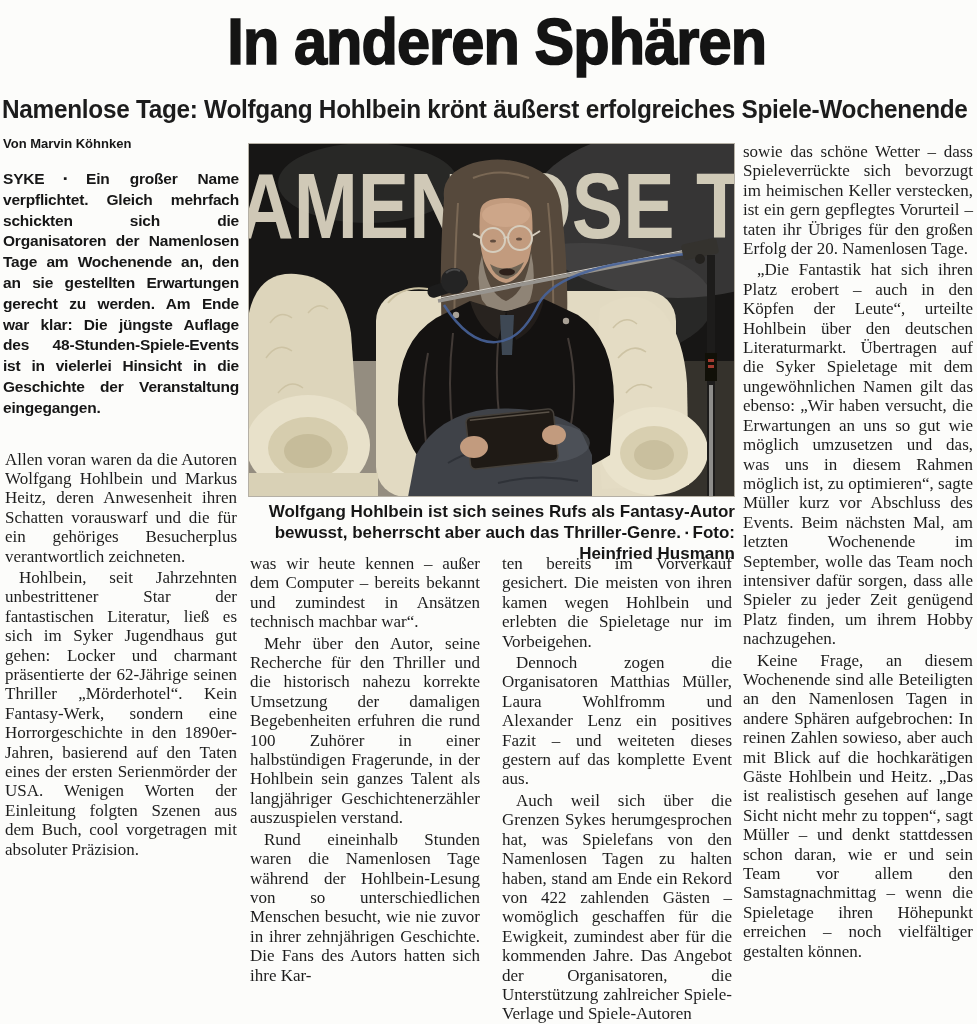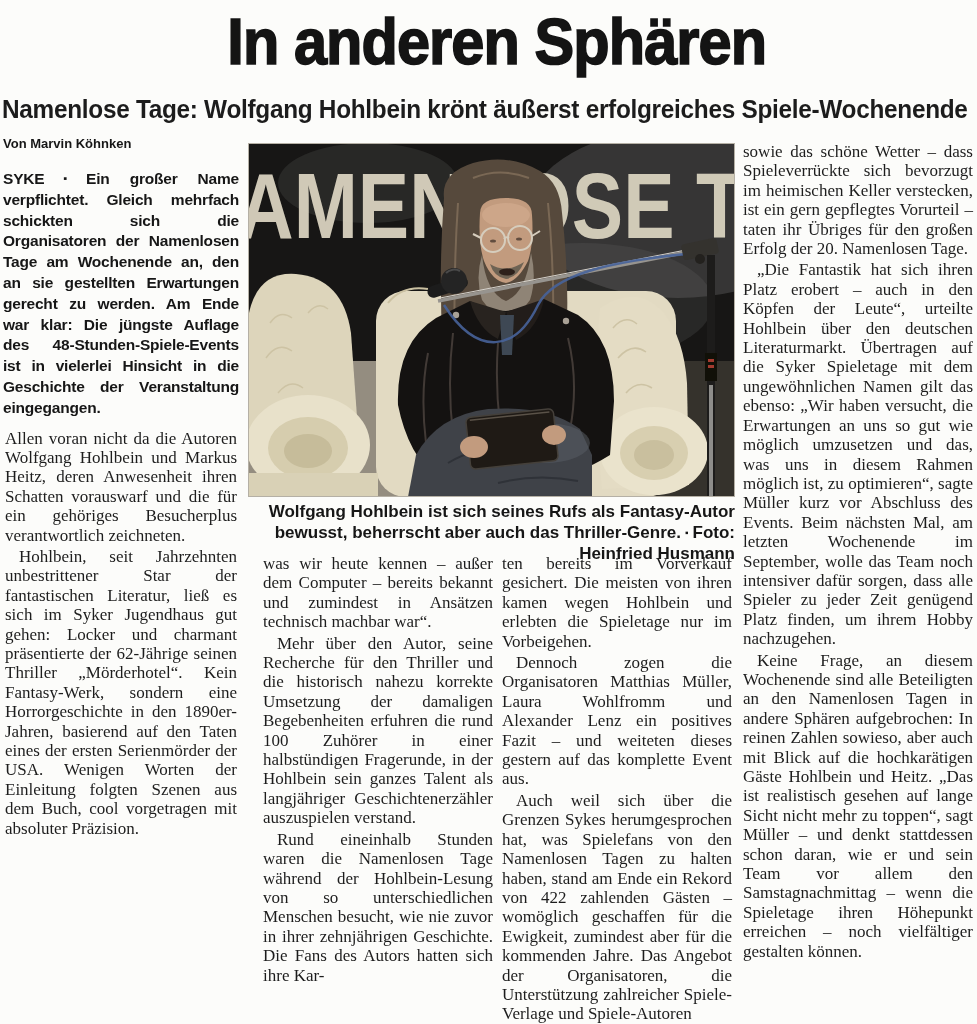--- a/index.html
+++ b/index.html
@@ -16,26 +16,26 @@
     transform:scaleX(0.93);transform-origin:center;white-space:nowrap;
   }
   .subheadline{position:absolute;top:90px;left:2px;width:975px;height:42px;margin:0;overflow:hidden;}
   .subheadline .shl{
     display:inline-block;font-size:25px;font-weight:bold;line-height:38px;color:#1c1c1c;
     letter-spacing:-0.3px;white-space:nowrap;transform:scaleX(0.975);transform-origin:left center;
   }
   
   .col{position:absolute;overflow:hidden;}
   .col1{left:3px;top:136px;width:236px;bottom:0;}
-  .col2{left:261px;top:552px;width:234px;bottom:0;}
+  .col2{left:248px;top:552px;width:234px;bottom:0;}
   .col3{left:500px;top:552px;width:234px;bottom:0;}
   .col4{left:741px;top:140px;width:234px;bottom:0;}
   .byline{font-size:13px;font-weight:bold;color:#161616;margin:0 0 17px 0;}
   .lead{
-    margin:0 0 10px 0;font-size:15.5px;font-weight:bold;line-height:20.8px;
+    margin:0 0 31px 0;font-size:15.5px;font-weight:bold;line-height:20.8px;
     letter-spacing:-0.2px;text-align:justify;color:#161616;
   }
   .sq{font-size:11px;vertical-align:2px;padding:0 3px;}
   .paras p{
     margin:2px;font-family:"Liberation Serif",serif;font-size:17px;line-height:19.4px;
     text-align:justify;color:#1d1d1d;
   }
   .paras p.ind{text-indent:14px;}
   
   .photo-block{position:absolute;left:248px;top:143px;width:487px;margin:0;}
@@ -51,21 +51,21 @@
 <div class="page">
 
   <h1 class="headline"><span class="hl">In anderen Sphären</span></h1>
 
   <h2 class="subheadline"><span class="shl">Namenlose Tage: Wolfgang Hohlbein krönt äußerst erfolgreiches Spiele-Wochenende</span></h2>
 
   <div class="col col1">
     <div class="byline">Von Marvin Köhnken</div>
     <p class="lead"><span>SYKE</span><span class="sq">▪</span><span>Ein großer Name verpflichtet. Gleich mehrfach schickten sich die Organisatoren der Namenlosen Tage am Wochenende an, den an sie gestellten Erwartungen gerecht zu werden. Am Ende war klar: Die jüngste Auflage des 48-Stunden-Spiele-Events ist in vielerlei Hinsicht in die Geschichte der Veranstaltung eingegangen.</span></p>
     <div class="paras">
-        <p class="">Allen voran nicht da die Autoren Wolfgang Hohlbein und Markus Heitz, deren Anwesenheit ihren Schatten vorauswarf und die für ein gehöriges Besucherplus verantwortlich zeichneten.</p>
+        <p class="">Allen voran waren da die Autoren Wolfgang Hohlbein und Markus Heitz, deren Anwesenheit ihren Schatten vorauswarf und die für ein gehöriges Besucherplus verantwortlich zeichneten.</p>
         <p class="ind">Hohlbein, seit Jahrzehnten unbestrittener Star der fantastischen Literatur, ließ es sich im Syker Jugendhaus gut gehen: Locker und charmant präsentierte der 62-Jährige seinen Thriller „Mörderhotel“. Kein Fantasy-Werk, sondern eine Horrorgeschichte in den 1890er-Jahren, basierend auf den Taten eines der ersten Serienmörder der USA. Wenigen Worten der Einleitung folgten Szenen aus dem Buch, cool vorgetragen mit absoluter Präzision.</p>
       </div>
   </div>
 
   <figure class="photo-block">
     <svg width="487" height="354" viewBox="0 0 487 354" role="img">
 
       <rect x="0" y="0" width="487" height="354" fill="#948d80"></rect>
       <rect x="330" y="200" width="157" height="154" fill="#35322c"></rect>
 

